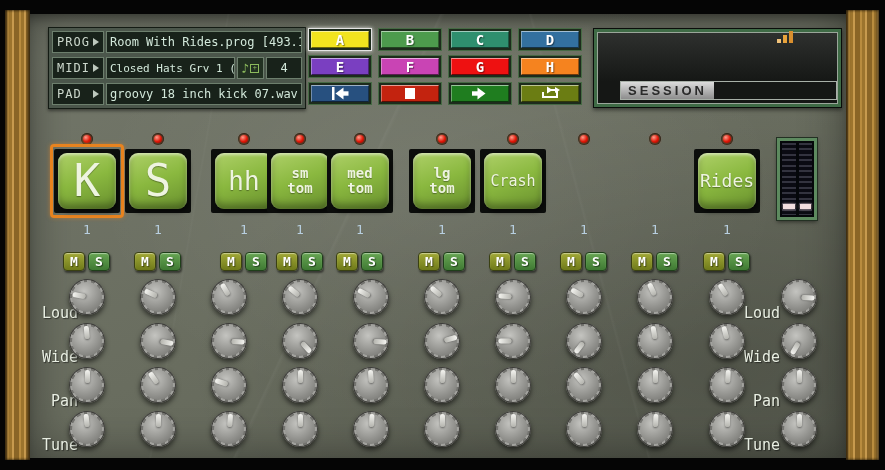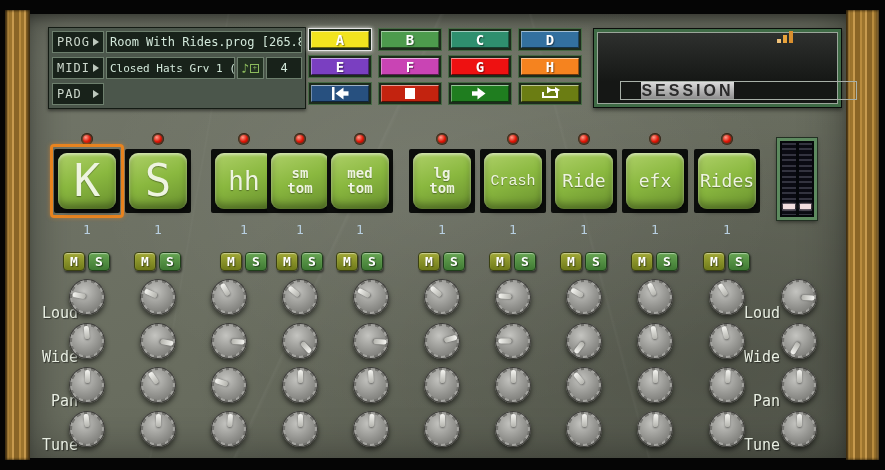--- a/index.html
+++ b/index.html
@@ -50,21 +50,21 @@
   .logo-inner{position:relative;width:100%;height:100%;box-sizing:border-box;border:1px solid #9aa69a;
               background:linear-gradient(180deg,#2e302e,#151715 70%);}
   .brand{position:absolute;right:16px;top:10px;color:#f4f4f4;font-family:"Liberation Sans",sans-serif;
          font-weight:bold;font-size:31px;letter-spacing:-1px;line-height:30px;}
   .eq{position:absolute;right:44px;top:4px;width:16px;height:14px;}
   .eq i{position:absolute;width:4px;background:#e8a33c;bottom:8px;}
   .eq i:nth-child(1){left:0;height:4px;background:#f0c27a;}
   .eq i:nth-child(2){left:6px;height:8px;}
   .eq i:nth-child(3){left:12px;height:12px;background:#d98f2e;}
   .badge{position:absolute;left:22px;top:48px;width:215px;height:17px;border:1px solid #a8b0a8;
-         display:flex;font-family:"Liberation Sans",sans-serif;font-weight:bold;font-size:16px;padding-left:20px;}
+         display:flex;font-family:"Liberation Sans",sans-serif;font-weight:bold;font-size:13px;}
   .badge .session{width:93px;background:linear-gradient(180deg,#dcdcdc,#8d8d8d);color:#2b2b2b;
          display:flex;align-items:center;justify-content:center;letter-spacing:3px;}
   .badge .drummer{flex:1;background:#0e0e0e;color:#f2f2f2;display:flex;align-items:center;justify-content:center;letter-spacing:2px;}
   .badge .ver{color:#e2a84e;margin-left:5px;}
   
   .meter{position:absolute;left:747px;top:124px;width:40px;height:82px;background:#05070a;
          border:3px solid #5d8a5f;outline:1px solid #233023;box-sizing:border-box;display:flex;gap:3px;padding:2px;
          box-shadow:0 2px 4px rgba(0,0,0,.5);}
   .mcol{position:relative;flex:1;background:repeating-linear-gradient(180deg,#33333f 0 2px,#0a0a12 2px 5.5px);}
   .mlit{position:absolute;left:1px;right:1px;bottom:6px;height:5px;background:#f3dede;box-shadow:0 0 3px rgba(255,220,220,.7);}
@@ -79,21 +79,21 @@
             box-sizing:border-box;box-shadow:0 0 4px rgba(232,131,31,.55);}
   .pad{position:absolute;left:4px;top:4px;width:58px;height:56px;border-radius:9px;
        background:linear-gradient(160deg,#aed068 0%,#8ab83f 48%,#688f2e 100%);
        box-shadow:inset 0 2px 3px rgba(255,255,255,.5), inset 0 -5px 7px rgba(0,0,0,.3), 2px 3px 4px rgba(0,0,0,.55);
        display:flex;flex-direction:column;align-items:center;justify-content:center;
        color:#eef4e0;text-shadow:0 1px 1px rgba(0,0,0,.35);cursor:pointer;}
   .pad .l1{line-height:1;}
   .f-huge .l1{font-size:44px;}
   .f-big .l1{font-size:26px;}
   .f-two .l1,.f-two .l2{font-size:14px;font-weight:bold;line-height:15px;}
-  .f-med .l1{font-size:15px;font-family:Liberation Mono, monospace;}
+  .f-med .l1{font-size:15px;}
   .f-mid .l1{font-size:18px;}
   .pad-num{position:absolute;left:0;top:89px;width:70px;text-align:center;color:#b8cfe0;font-size:13px;}
   .ms{position:absolute;left:11px;top:119px;display:flex;gap:3px;}
   .msbtn{width:22px;height:19px;border-radius:4px;display:flex;align-items:center;justify-content:center;
          color:#fff;font-size:13px;font-weight:bold;text-shadow:1px 1px 1px rgba(0,0,0,.5);
          box-shadow:inset 0 1px 1px rgba(255,255,255,.45), 1px 2px 2px rgba(0,0,0,.5);cursor:pointer;}
   .msbtn.m{background:linear-gradient(180deg,#a2a937 0%,#6f7a1a 100%);border:1px solid #3a4012;box-sizing:border-box;}
   .msbtn.s{background:linear-gradient(180deg,#67a553 0%,#3f7a33 100%);border:1px solid #1f3f1a;box-sizing:border-box;}
   
   .knob{position:absolute;width:36px;height:36px;border-radius:50%;
@@ -117,39 +117,40 @@
   <div class="wood right"></div>
 
   <div class="panel">
 
     <div class="info">
       <div class="info-row">
         <div class="icell label">
           <span>PROG</span>
           <span class="tri"></span>
         </div>
-        <div class="icell value">Room With Rides.prog [265.8</div>
+        <div class="icell value">Room With Rides.prog [493.1</div>
       </div>
       <div class="info-row">
         <div class="icell label">
           <span>MIDI</span>
           <span class="tri"></span>
         </div>
         <div class="icell value small">Closed Hats Grv 1 (1</div>
         <div class="icell note">
           <span>♪</span>
           <span class="notebox">+</span>
         </div>
         <div class="icell num">4</div>
       </div>
       <div class="info-row">
         <div class="icell label">
           <span>PAD</span>
           <span class="tri"></span>
         </div>
+        <div class="icell value">groovy 18 inch kick 07.wav</div>
       </div>
     </div>
 
     <div class="cellbtn selected" style="left:278px;top:14px">
       <div class="bankface" style="background-color: rgb(242, 228, 31);">A</div>
       </div>
     <div class="cellbtn" style="left:348px;top:14px">
       <div class="bankface" style="background-color: rgb(77, 155, 77);">B</div>
       </div>
     <div class="cellbtn" style="left:418px;top:14px">
@@ -337,39 +338,29 @@
       <div class="pad-num">1</div>
       <div class="ms">
           <div class="msbtn m">M</div>
                       <div class="msbtn s">S</div>
         </div>
     </div>
     <div class="pad-col" style="left:519px">
       <div class="bezel">
           <div class="led"></div>
         </div>
-      <div class="pad-cell">
-        <div class="pad f-mid">
-            <span class="l1">Ride</span>
-          </div>
-        </div>
       <div class="pad-num">1</div>
       <div class="ms">
           <div class="msbtn m">M</div>
                       <div class="msbtn s">S</div>
         </div>
     </div>
     <div class="pad-col" style="left:590px">
       <div class="bezel">
           <div class="led"></div>
-        </div>
-      <div class="pad-cell">
-        <div class="pad f-mid">
-            <span class="l1">efx</span>
-          </div>
         </div>
       <div class="pad-num">1</div>
       <div class="ms">
           <div class="msbtn m">M</div>
                       <div class="msbtn s">S</div>
         </div>
     </div>
     <div class="pad-col" style="left:662px">
       <div class="bezel">
           <div class="led"></div>

